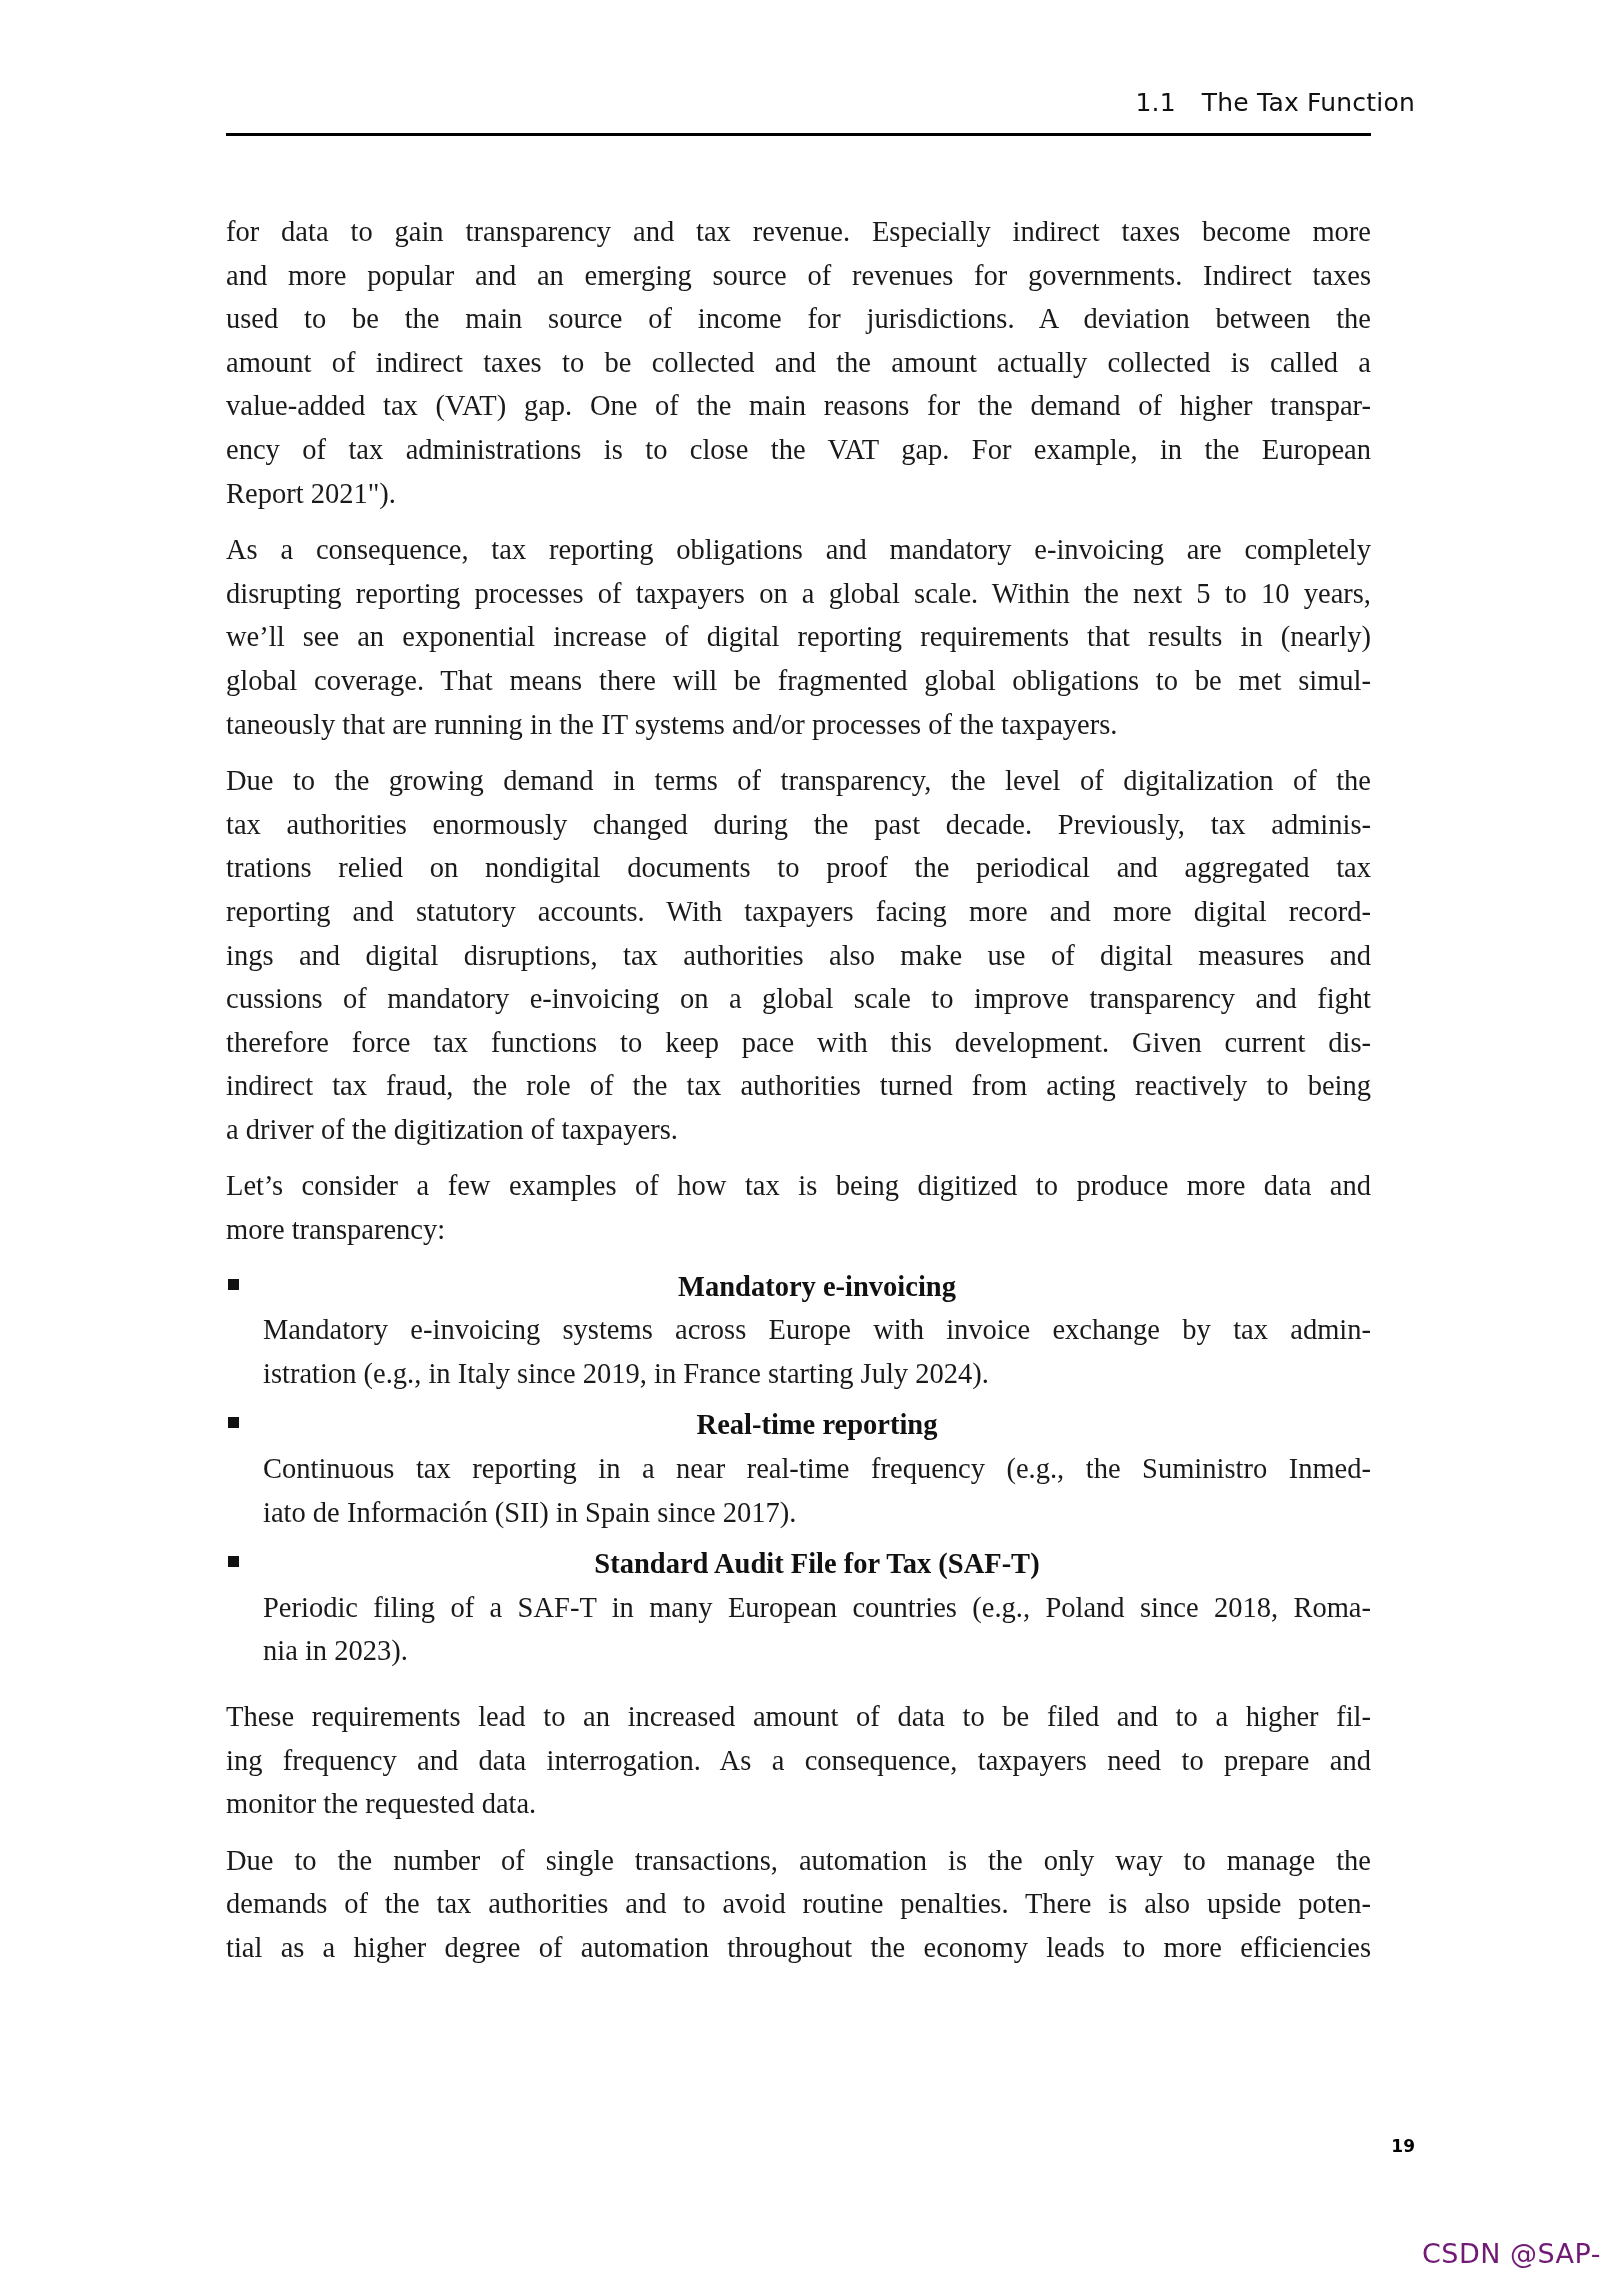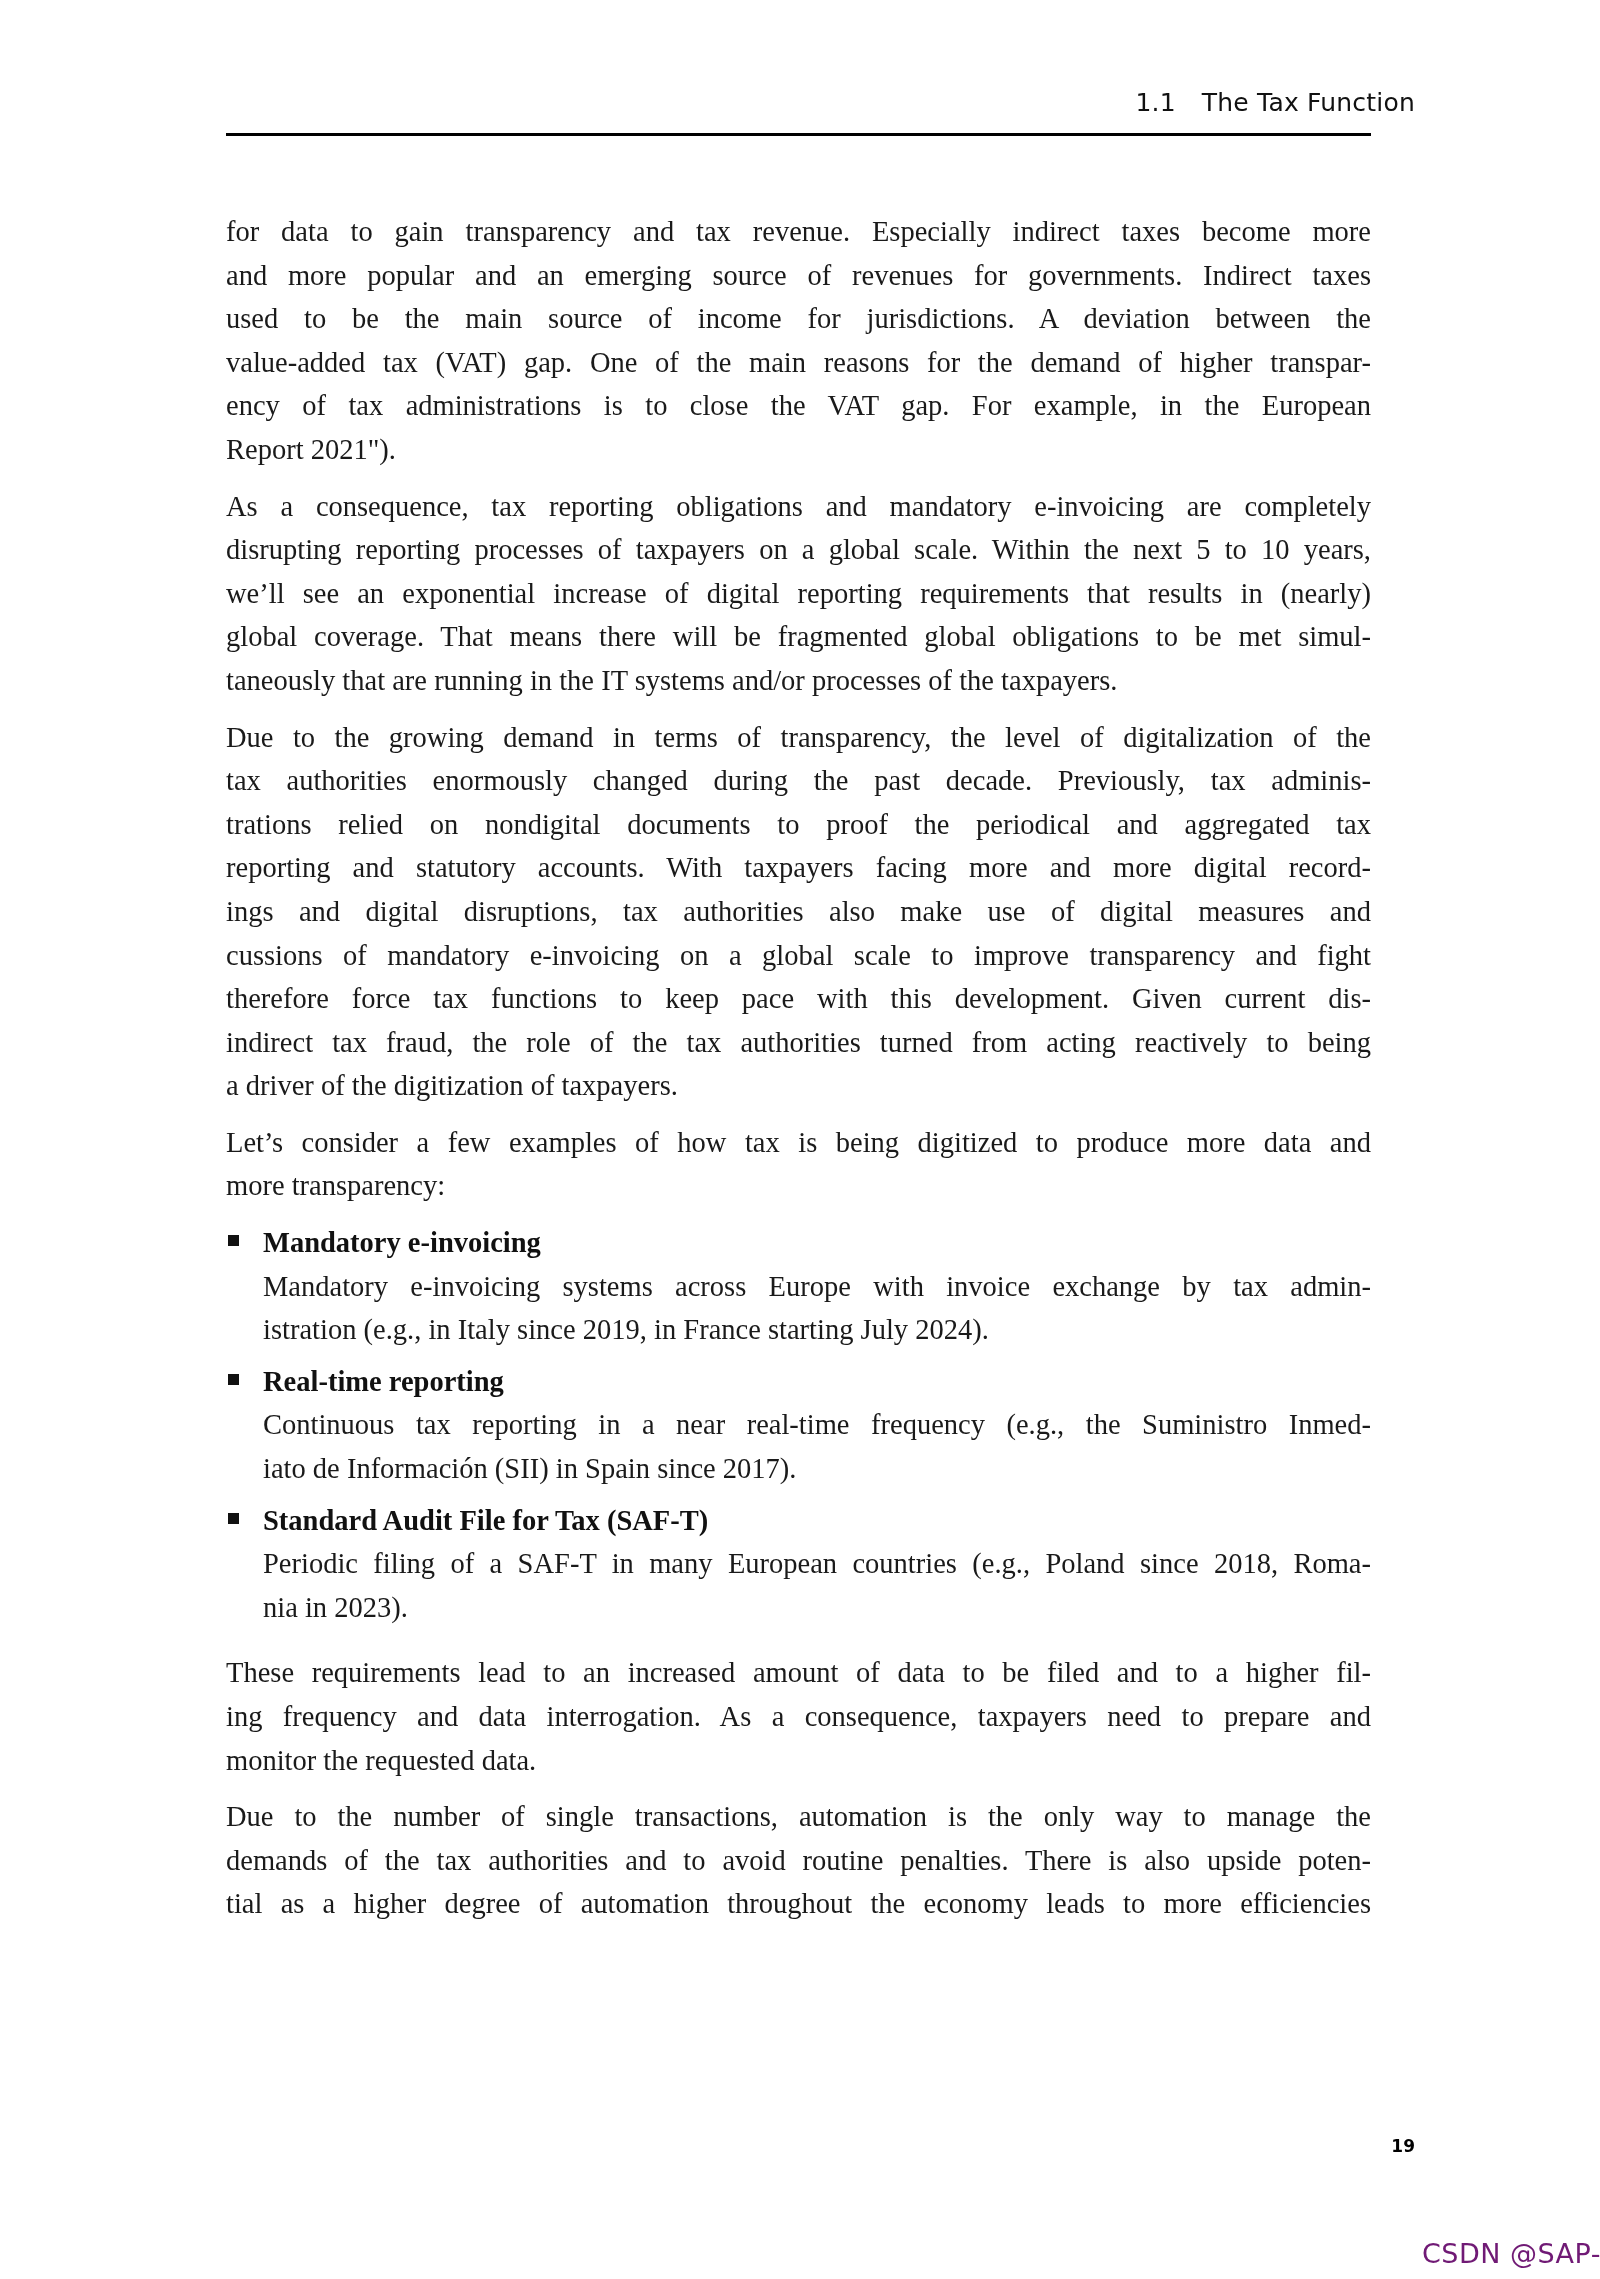--- a/index.html
+++ b/index.html
@@ -8,38 +8,39 @@
   .running-head { position:absolute; right:230px; top:88px; font-family:"DejaVu Sans", sans-serif; font-size:25px; color:#111; letter-spacing:0.2px; }
   .running-head .num { margin-right:26px; }
   .head-rule { position:absolute; left:226px; width:1145px; top:133px; height:3px; background:#000; }
   .body { position:absolute; left:226px; top:210px; width:1145px; font-family:"Liberation Serif", serif; font-size:28.5px; color:#1a1a1a; }
   .line { height:43.6px; line-height:43.6px; white-space:nowrap; text-align:justify; text-align-last:justify; }
   .line.last { text-align-last:left; }
   .para { margin-bottom:13px; }
   .bullets { margin:0 0 22px 0; padding:0; }
   .bullet-item { position:relative; padding-left:37px; margin-bottom:8px; }
   .bullet-mark { position:absolute; left:2px; top:14px; width:11px; height:11px; background:#111; }
-  .bullet-title { font-weight:bold; height:43.6px; line-height:43.6px; color:#111; }
+  .bullet-title { font-weight:bold; height:43.6px; line-height:43.6px; color:#111;text-align:center; }
   .page-number { position:absolute; right:230px; top:2136px; font-family:"DejaVu Sans", sans-serif; font-weight:bold; font-size:17px; color:#000; }
   .watermark { position:absolute; right:6px; bottom:10px; font-family:"DejaVu Sans", sans-serif; font-size:27px; color:#701a75; letter-spacing:0.5px; }
 </style>
 </head>
 <body>
 
 <div class="page">
   <div class="running-head">
     <span class="num">1.1</span><span>The Tax Function</span>
   </div>
   <div class="head-rule"></div>
 
   <div class="body">
     <div class="para">
       <div class="line">for data to gain transparency and tax revenue. Especially indirect taxes become more</div>
       <div class="line">and more popular and an emerging source of revenues for governments. Indirect taxes</div>
       <div class="line">used to be the main source of income for jurisdictions. A deviation between the</div>
+      <div class="line">amount of indirect taxes to be collected and the amount actually collected is called a</div>
       <div class="line">value-added tax (VAT) gap. One of the main reasons for the demand of higher transpar-</div>
       <div class="line">ency of tax administrations is to close the VAT gap. For example, in the European</div>
       <div class="line last">Report 2021").</div>
     </div>
     <div class="para">
       <div class="line">As a consequence, tax reporting obligations and mandatory e-invoicing are completely</div>
       <div class="line">disrupting reporting processes of taxpayers on a global scale. Within the next 5 to 10 years,</div>
       <div class="line">we’ll see an exponential increase of digital reporting requirements that results in (nearly)</div>
       <div class="line">global coverage. That means there will be fragmented global obligations to be met simul-</div>
       <div class="line last">taneously that are running in the IT systems and/or processes of the taxpayers.</div>

